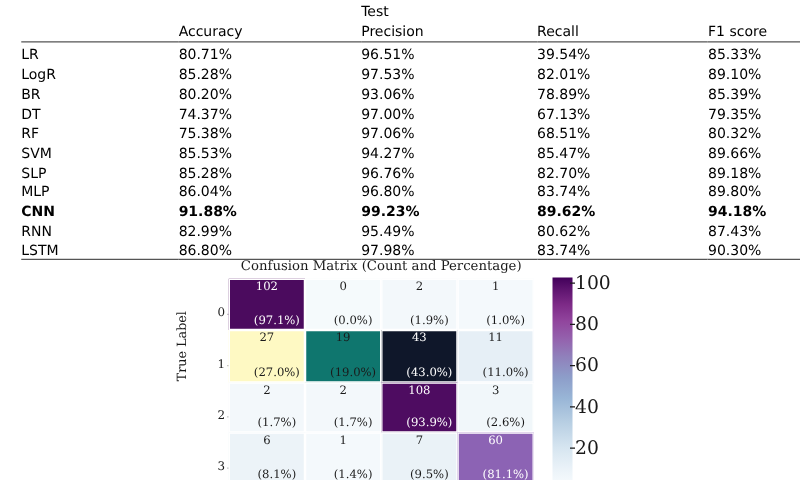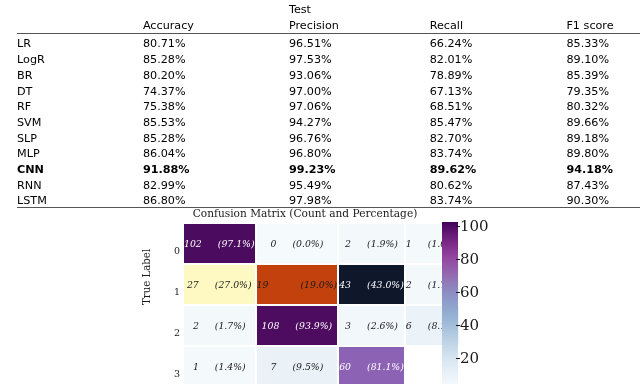--- a/index.html
+++ b/index.html
@@ -97,28 +97,27 @@
     grid-template-columns: repeat(4, 1fr);
     grid-template-rows: repeat(4, 1fr);
     border: 1px solid #ffffff;
     box-sizing: border-box;
   }
   .cm-cell {
     position: relative;
     box-sizing: border-box;
     border: 1.2px solid #ffffff;
     display: flex;
-    flex-direction: row;
+    flex-direction: column;
     align-items: center;
-    justify-content: center;
+    justify-content: space-between;
     font-family: "DejaVu Serif", serif;
     font-size: 9.3px;
     line-height: 1.28;
     color: #1a1a1a;
-    font-style: italic;
   }
   .cm-cell.light-text { color: #ffffff; }
   .cm-count { display: block; }
   .cm-pct { display: block; margin-left: 16px; }
 
   
   .cm-ytick {
     position: absolute;
     left: 166px;
     width: 14px;
@@ -218,21 +217,21 @@
         <td class="c-f1">F1 score</td>
       </tr>
       <tr class="rule-row top">
         <td colspan="5"></td>
       </tr>
 
       <tr class="body-row">
         <td class="c-model">LR</td>
         <td class="c-acc">80.71%</td>
         <td class="c-prec">96.51%</td>
-        <td class="c-rec">66.24%</td>
+        <td class="c-rec">39.54%</td>
         <td class="c-f1">85.33%</td>
       </tr>
       <tr class="body-row">
         <td class="c-model">LogR</td>
         <td class="c-acc">85.28%</td>
         <td class="c-prec">97.53%</td>
         <td class="c-rec">82.01%</td>
         <td class="c-f1">89.10%</td>
       </tr>
       <tr class="body-row">
@@ -333,27 +332,31 @@
     </div>
     <div class="cm-cell" style="background-color: rgb(244, 249, 252);">
       <span class="cm-count">1</span>
       <span class="cm-pct">(1.0%)</span>
     </div>
 
     <div class="cm-cell" style="background-color: #fef9c3;">
       <span class="cm-count">27</span>
       <span class="cm-pct">(27.0%)</span>
     </div>
-    <div class="cm-cell" style="background-color: #c2410c; gap: 16px;">
+    <div class="cm-cell" style="background-color: #0f766e; gap: 16px;">
       <span class="cm-count">19</span>
       <span class="cm-pct">(19.0%)</span>
     </div>
     <div class="cm-cell light-text" style="background-color: #0f172a;">
       <span class="cm-count">43</span>
       <span class="cm-pct">(43.0%)</span>
+    </div>
+    <div class="cm-cell" style="background-color: rgb(230, 239, 246);">
+      <span class="cm-count">11</span>
+      <span class="cm-pct">(11.0%)</span>
     </div>
 
     <div class="cm-cell" style="background-color: rgb(243, 248, 251);">
       <span class="cm-count">2</span>
       <span class="cm-pct">(1.7%)</span>
     </div>
     <div class="cm-cell" style="background-color: rgb(243, 248, 251);">
       <span class="cm-count">2</span>
       <span class="cm-pct">(1.7%)</span>
     </div>

